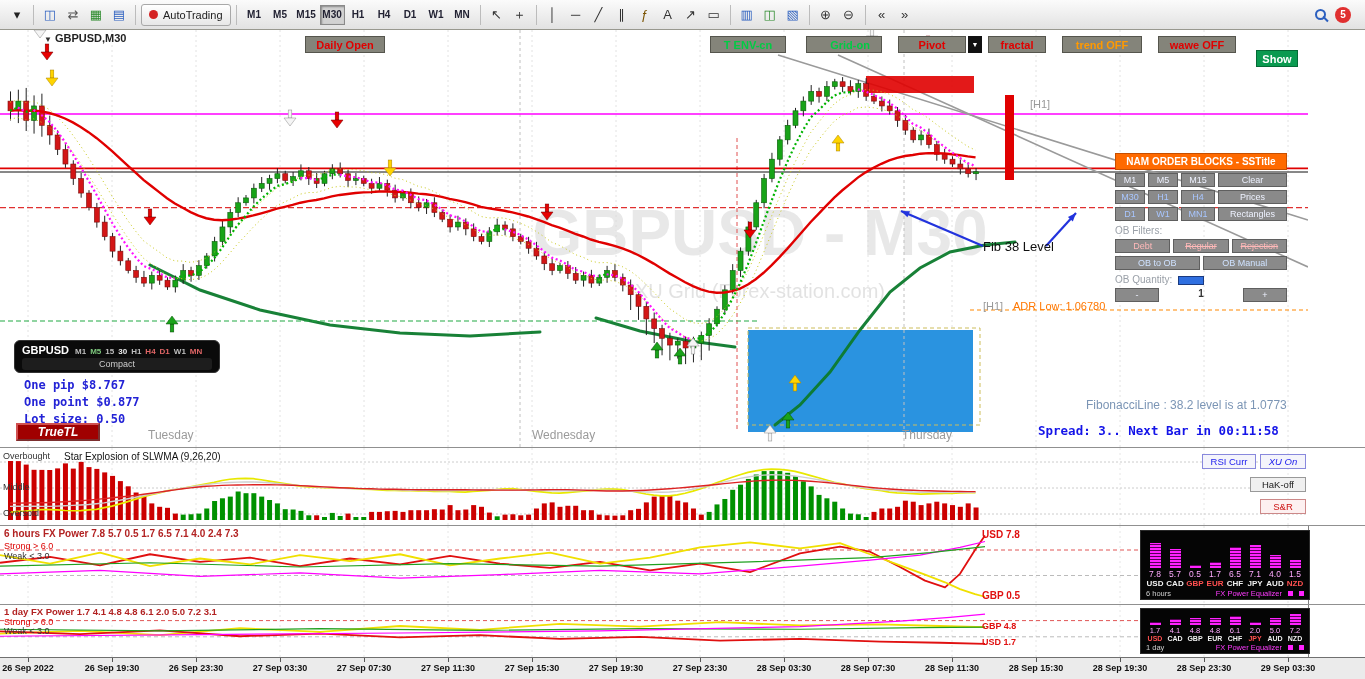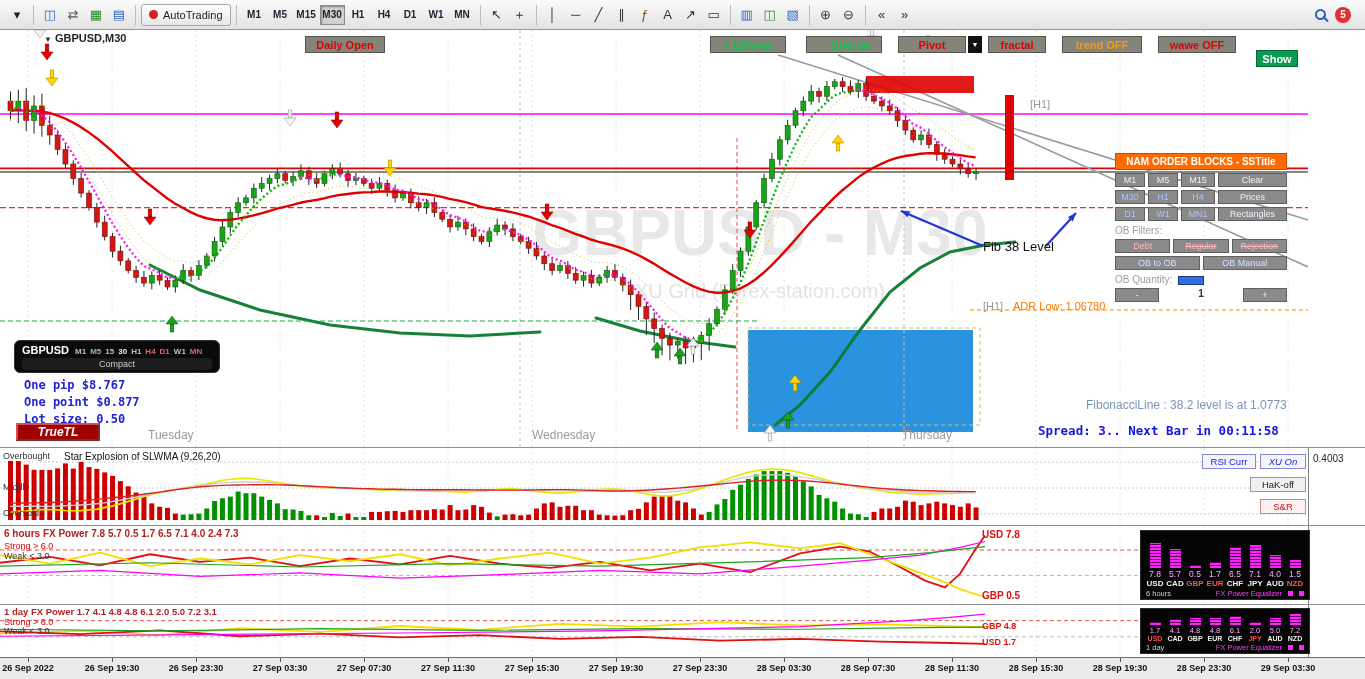--- a/index.html
+++ b/index.html
@@ -719,23 +719,20 @@
     <div class="plbl" style="left:64px;top:3px;font-size:10px;color:#111">Star Explosion of SLWMA (9,26,20)</div>
     <div class="plbl" style="left:3px;top:3px">Overbought</div>
     <div class="plbl" style="left:3px;top:34px">Middle</div>
     <div class="plbl" style="left:3px;top:60px">Oversold</div>
     <div id="p1-buttons">
         <div class="p1btn" style="left: 1202px; top: 6px; width: 54px; color: rgb(34, 34, 238); border-color: rgb(136, 136, 221); background: rgb(244, 244, 251);">RSI Curr</div>
         <div class="p1btn" style="left: 1260px; top: 6px; width: 46px; color: rgb(34, 34, 238); border-color: rgb(136, 136, 221); background: rgb(244, 244, 251); font-style: italic;">XU On</div>
         <div class="p1btn" style="left: 1250px; top: 29px; width: 56px; color: rgb(34, 34, 34); border-color: rgb(153, 153, 153); background: rgb(240, 240, 240);">HaK-off</div>
         <div class="p1btn" style="left: 1260px; top: 51px; width: 46px; color: rgb(204, 17, 17); border-color: rgb(204, 136, 136); background: rgb(253, 240, 240);">S&amp;R</div>
       </div>
-    <div class="pax">
-      <div class="ax-lbl" style="top:5px">0.4003</div>
-    </div>
   </div>
 
   <div class="panel" id="p2" style="top:525px;height:79px">
     <svg id="p2-svg" width="1308" height="78">
         <line x1="28" y1="0" x2="28" y2="78" stroke="#e6e6e6" stroke-dasharray="2 3"></line>
         <line x1="112" y1="0" x2="112" y2="78" stroke="#e6e6e6" stroke-dasharray="2 3"></line>
         <line x1="196" y1="0" x2="196" y2="78" stroke="#e6e6e6" stroke-dasharray="2 3"></line>
         <line x1="280" y1="0" x2="280" y2="78" stroke="#e6e6e6" stroke-dasharray="2 3"></line>
         <line x1="364" y1="0" x2="364" y2="78" stroke="#e6e6e6" stroke-dasharray="2 3"></line>
         <line x1="448" y1="0" x2="448" y2="78" stroke="#e6e6e6" stroke-dasharray="2 3"></line>

